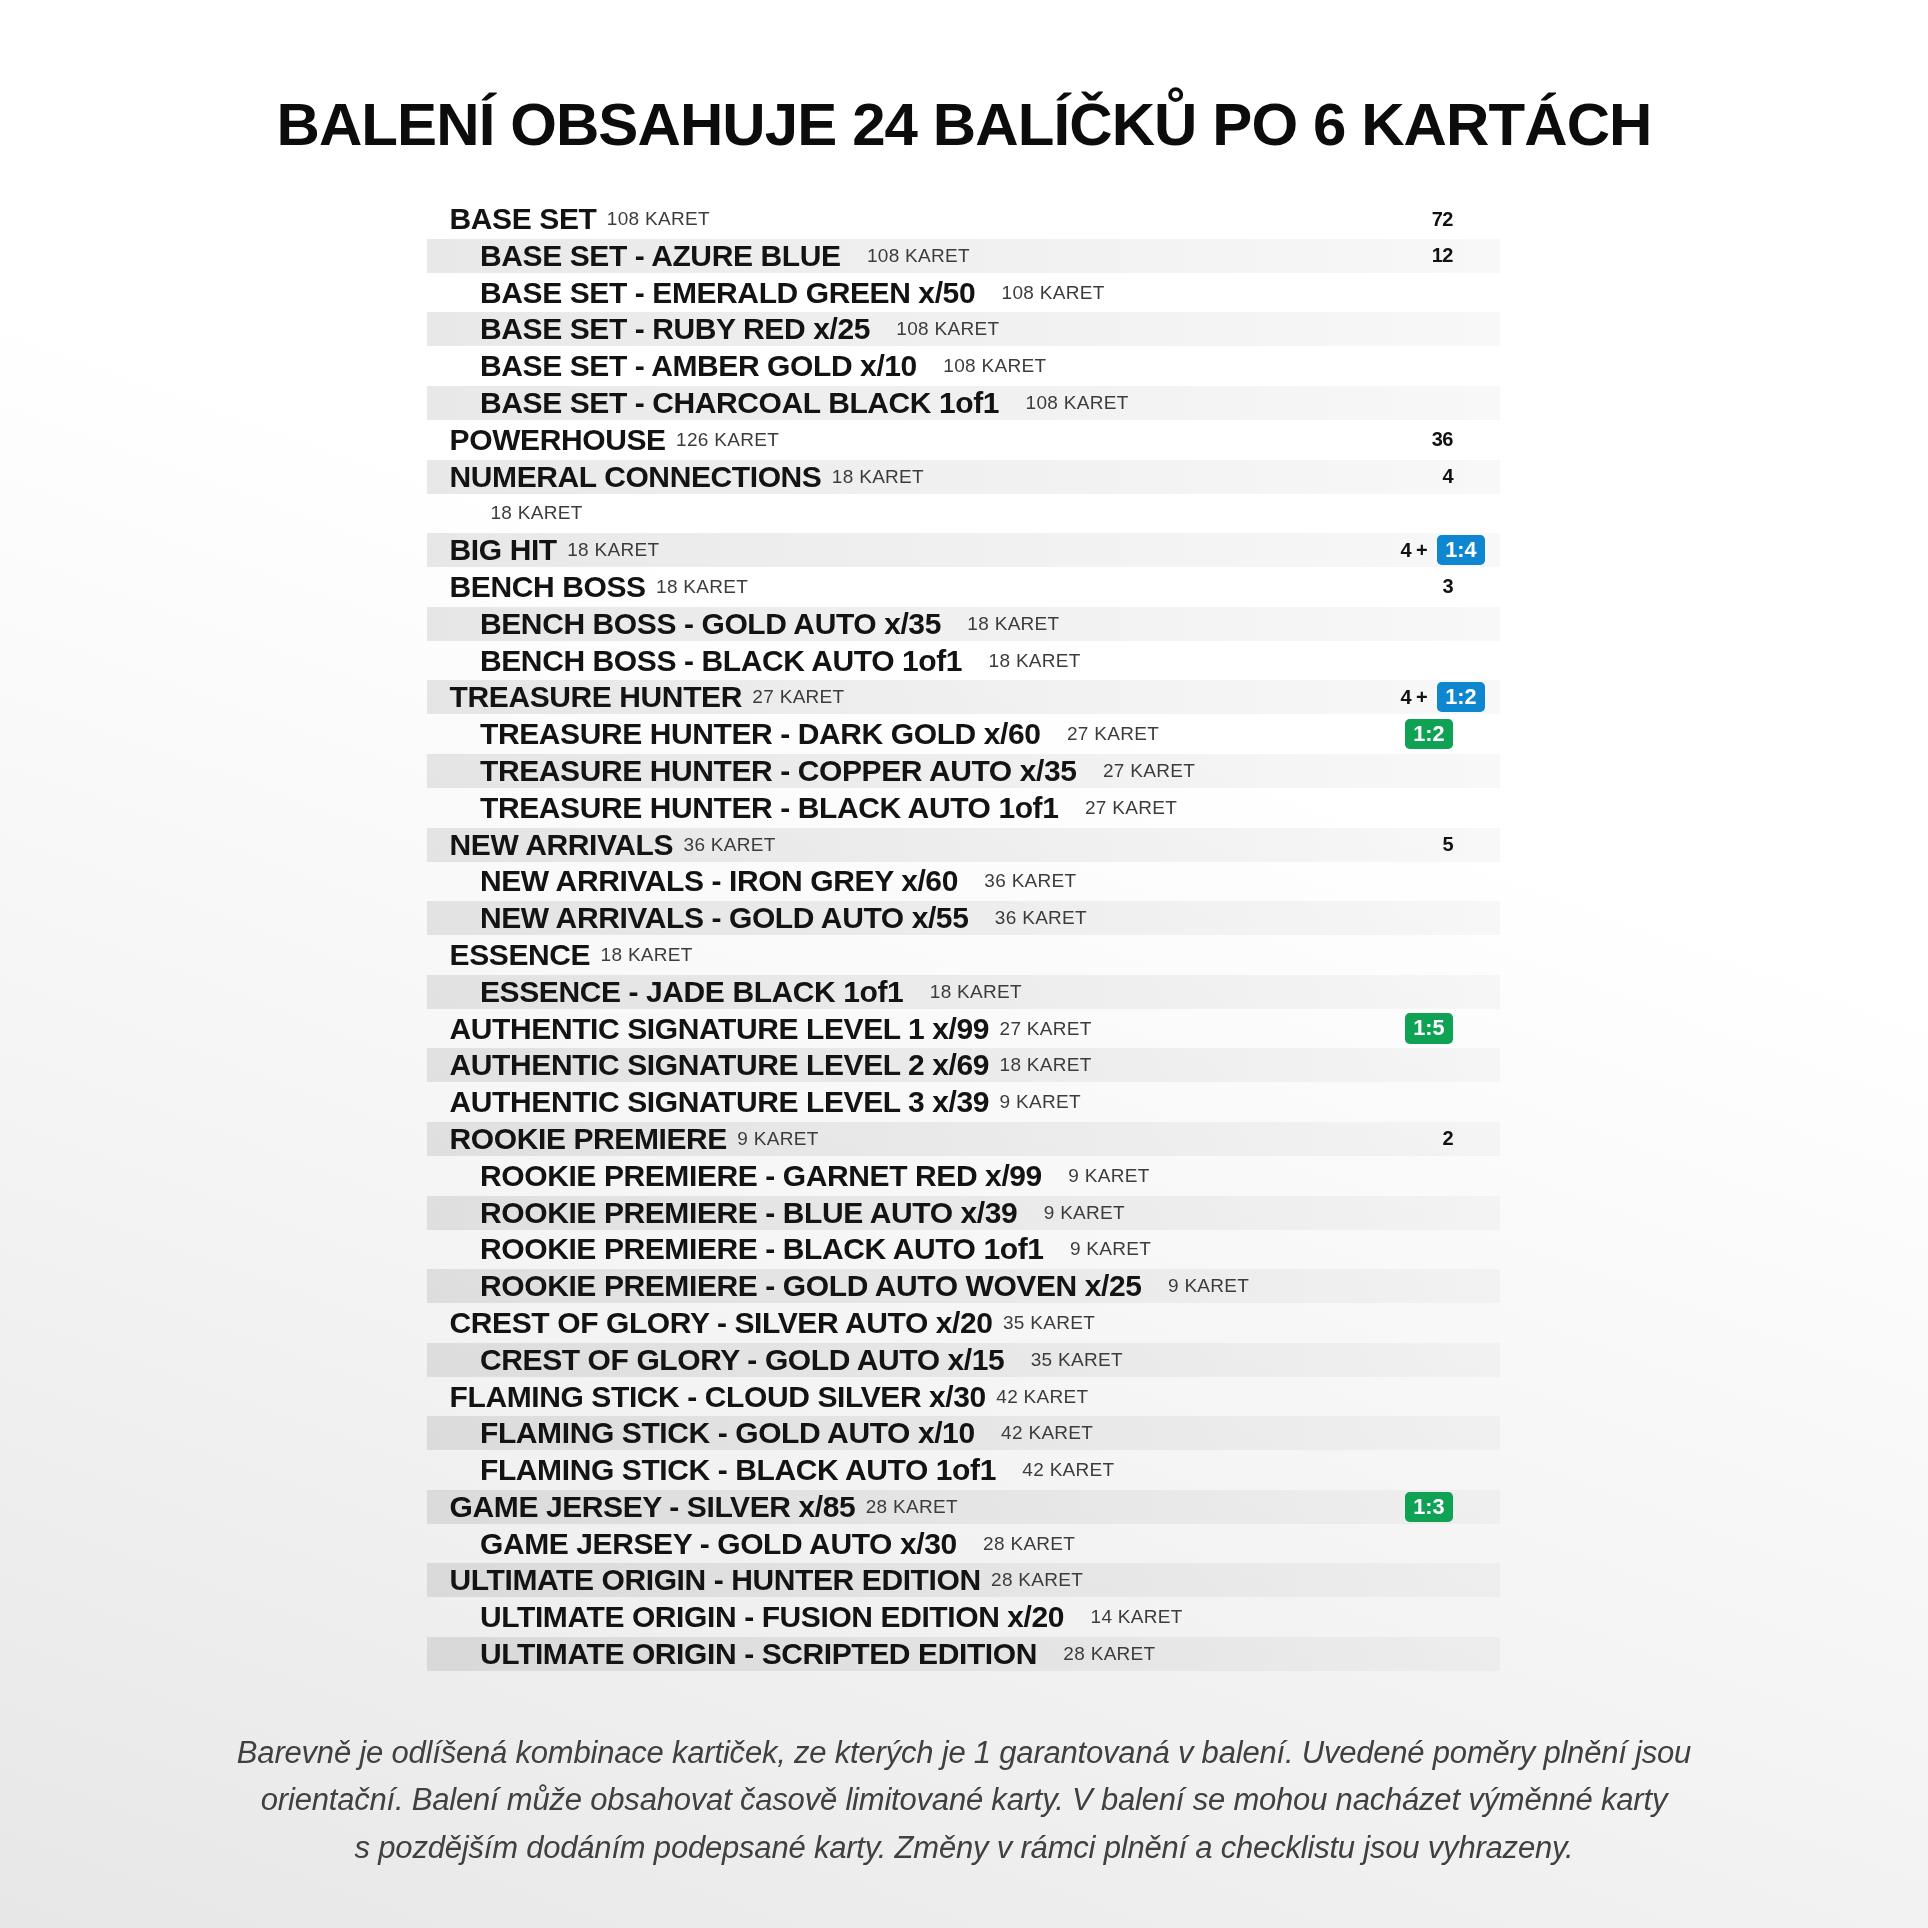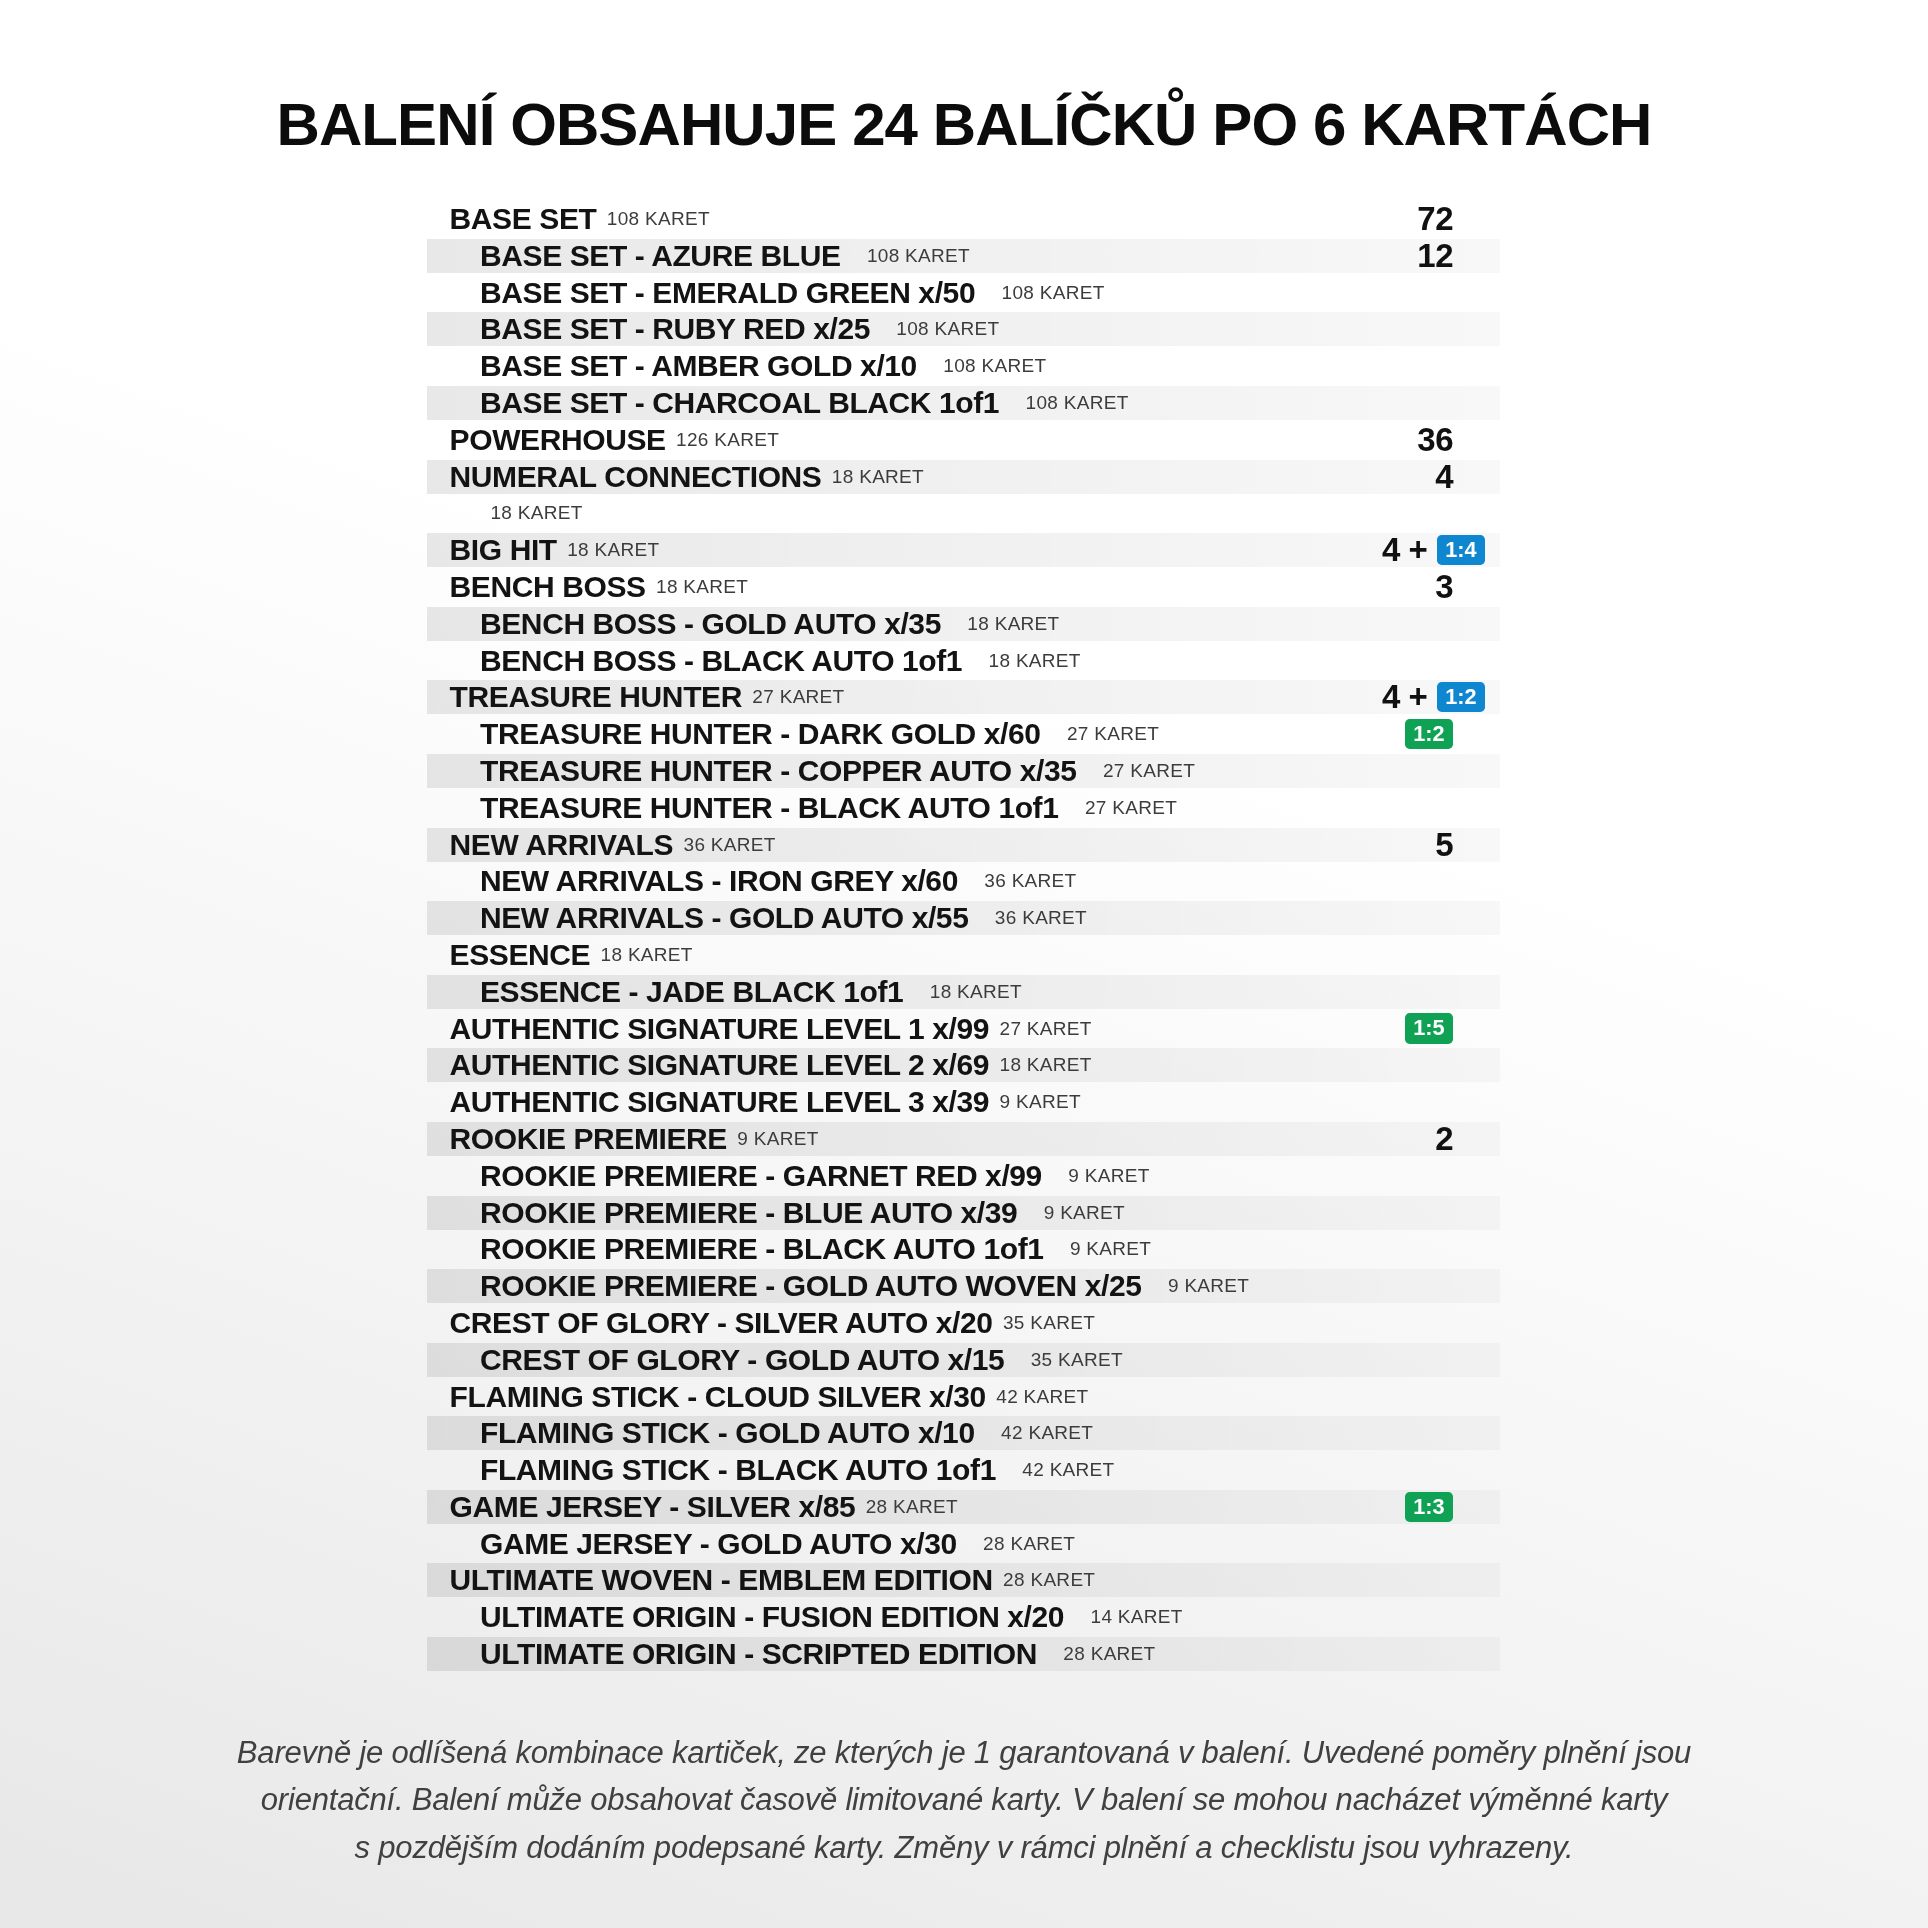--- a/index.html
+++ b/index.html
@@ -15,21 +15,21 @@
   .list{position:absolute;left:427px;top:202px;width:1073px;}
   .row{
     height:34px;margin-bottom:2.8px;display:flex;align-items:center;
     padding-left:22.6px;box-sizing:border-box;white-space:nowrap;
   }
   .row.striped{background:linear-gradient(90deg,rgba(0,0,0,0.092) 0%,rgba(0,0,0,0.055) 55%,rgba(0,0,0,0.028) 100%);}
   .row.indent{padding-left:53px;gap:16px;}
   .name{font-weight:700;font-size:30px;color:#131313;letter-spacing:-0.4px;}
   .meta{font-size:19px;font-weight:400;color:#3c3c3c;margin-left:10.4px;letter-spacing:0.3px;}
   .value{margin-left:auto;margin-right:47px;display:flex;align-items:center;gap:9.4px;}
-  .value .num{font-weight:700;font-size:33px;color:#111;letter-spacing:-0.5px;}
+  .value .num{font-weight:700;font-size:20px;color:#111;letter-spacing:-0.5px;}
   .value.spill{margin-right:15px;}
   .badge{
     display:inline-block;font-weight:700;font-size:21.7px;line-height:1;
     color:#ffffff;padding:3.8px 8.5px 4.7px 8.5px;border-radius:4.7px;letter-spacing:0;
   }
   .footer{
     position:absolute;top:1729px;left:0;right:0;text-align:center;
     font-style:italic;font-size:31px;font-weight:400;color:#404040;
     line-height:1.53;letter-spacing:-0.2px;
   }
@@ -219,21 +219,21 @@
       <span class="meta">28 KARET</span>
       <span class="value">
         <span class="badge" style="background: rgb(15, 162, 84);">1:3</span>
       </span>
     </div>
     <div class="row indent">
       <span class="name">GAME JERSEY - GOLD AUTO x/30</span>
       <span class="meta">28 KARET</span>
     </div>
     <div class="row striped">
-      <span class="name">ULTIMATE WOVEN - EMBLEM EDITION</span>
+      <span class="name">ULTIMATE ORIGIN - HUNTER EDITION</span>
       <span class="meta">28 KARET</span>
     </div>
     <div class="row indent">
       <span class="name">ULTIMATE ORIGIN - FUSION EDITION x/20</span>
       <span class="meta">14 KARET</span>
     </div>
     <div class="row striped indent">
       <span class="name">ULTIMATE ORIGIN - SCRIPTED EDITION</span>
       <span class="meta">28 KARET</span>
     </div>

